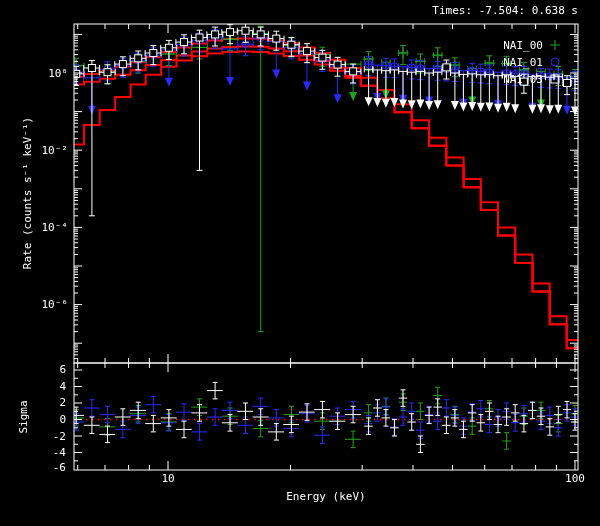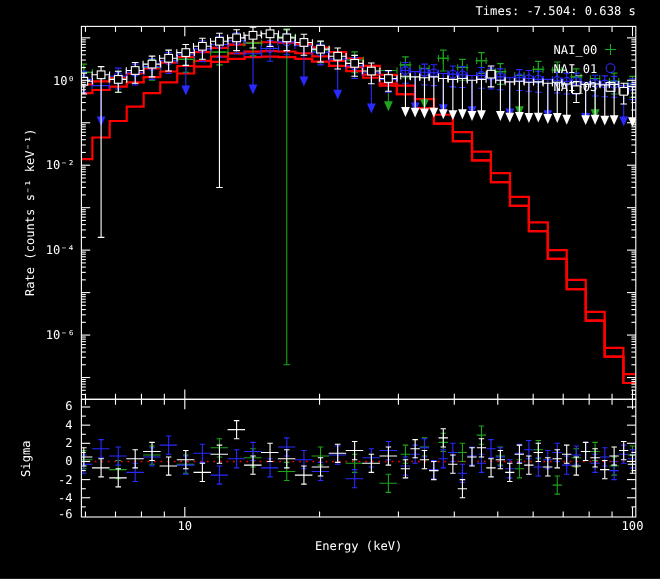--- a/index.html
+++ b/index.html
@@ -1,16 +1,16 @@
 <!DOCTYPE html>
 <html><head>
 <meta charset="utf-8">
 <style>
   html,body{margin:0;padding:0;background:#000;}
-  .wrap{width:600px;height:526px;background:#737373;position:relative;font-family:"DejaVu Sans Mono",monospace;}
+  .wrap{width:600px;height:526px;background:#a16207;position:relative;font-family:"DejaVu Sans Mono",monospace;}
   svg text{fill:#ffffff;font-family:"DejaVu Sans Mono",monospace;font-size:11px;}
   svg .end{text-anchor:end;}
   svg .mid{text-anchor:middle;}
   .frame{fill:none;stroke:#ffffff;stroke-width:1;}
 </style>
 </head>
 <body>
 
 <div class="wrap">
 <svg id="plot" width="600" height="526" viewBox="0 0 600 526">

